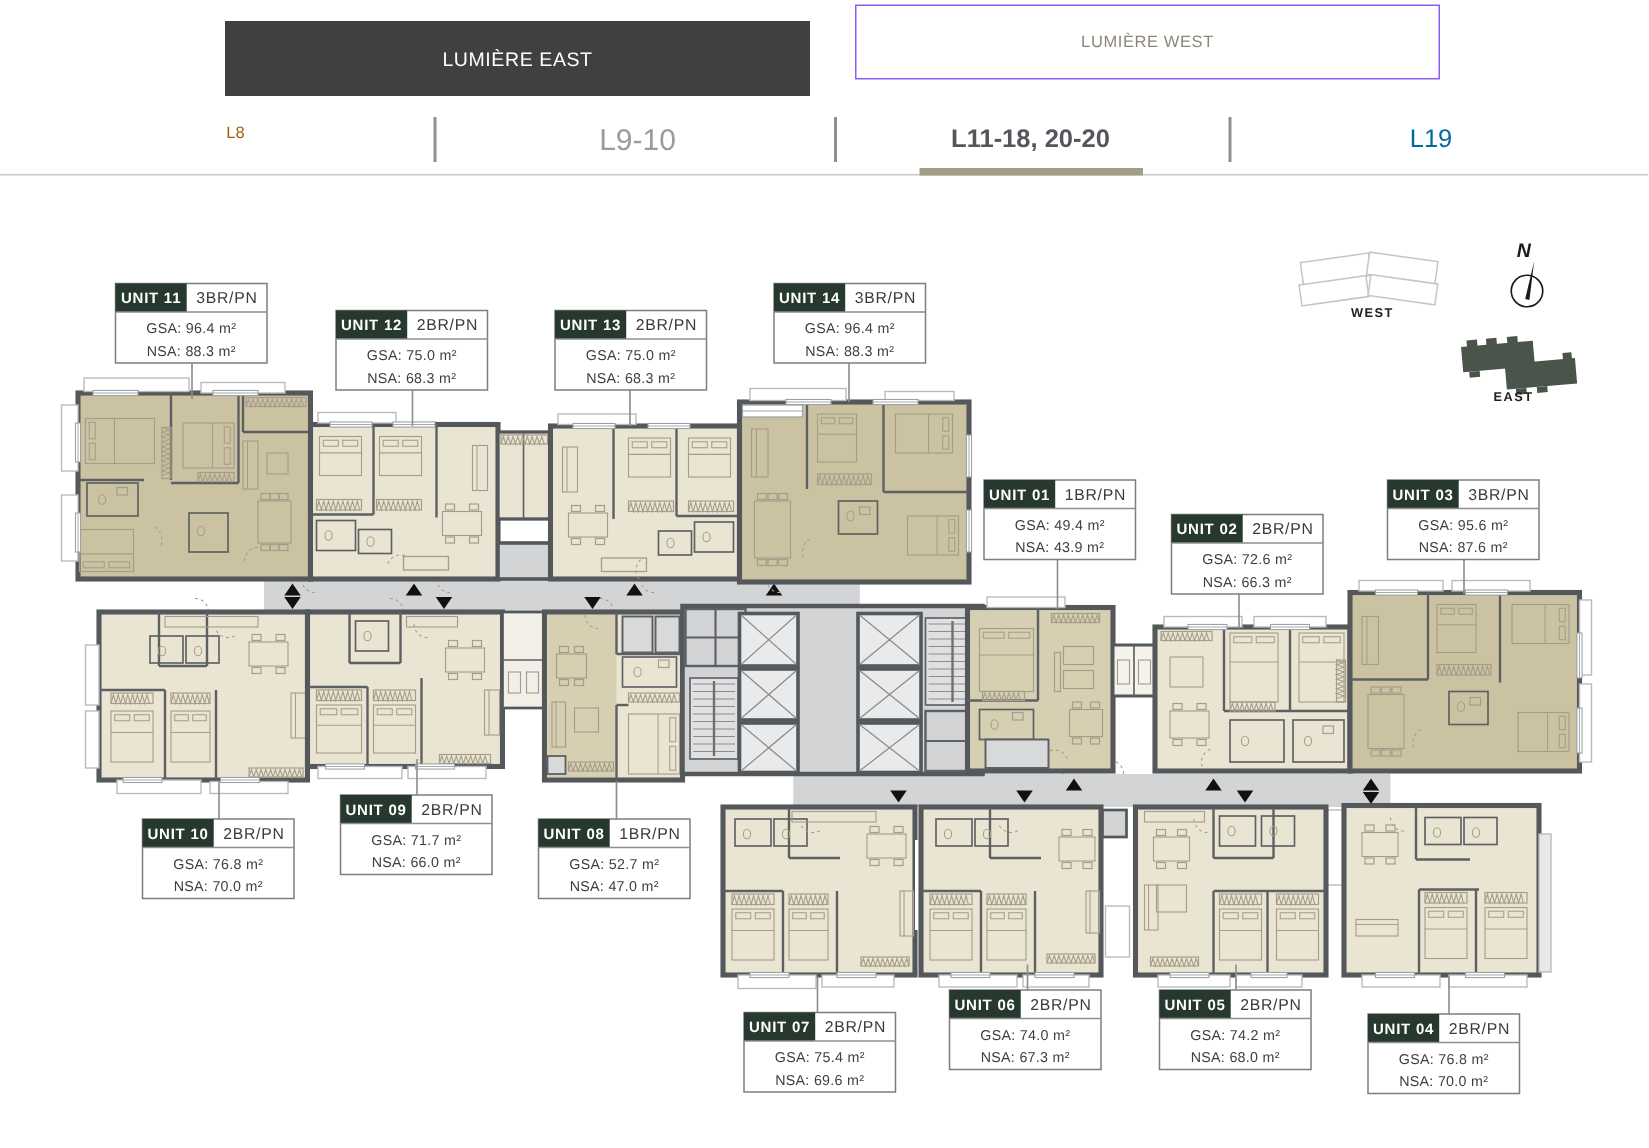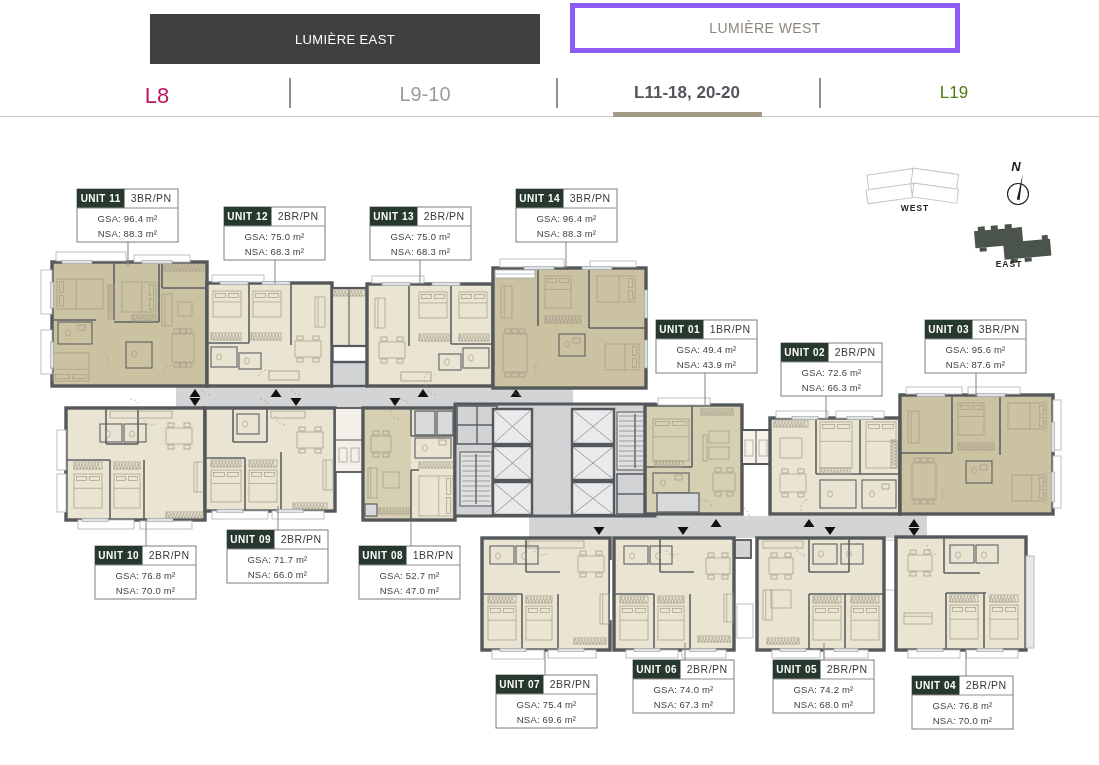--- a/index.html
+++ b/index.html
@@ -7,29 +7,29 @@
   body { font-family:"Liberation Sans", sans-serif; }
   .page { position:relative; width:1099px; height:765px; overflow:hidden; background:#fff; }
   svg text { font-family:"Liberation Sans", sans-serif; }
 </style>
 </head>
 <body>
 <div class="page">
 
 <div style="position:absolute;left:150px;top:14px;width:390px;height:50px;background:#404040;color:#fff;display:flex;align-items:center;justify-content:center;font-size:13px;letter-spacing:.4px;">LUMIÈRE EAST</div>
 
-<div style="position:absolute;left:570px;top:3px;width:390px;height:50px;background:#fff;border:5px solid #8b5cf6;box-sizing:border-box;color:#8d877a;display:flex;align-items:center;justify-content:center;font-size:14px;letter-spacing:.4px;">LUMIÈRE WEST</div>
-
-<div style="position:absolute;left:97px;top:83px;width:120px;text-align:center;font-size:22px;color:#be185d;">L8</div>
+<div style="position:absolute;left:570px;top:3px;width:390px;height:50px;background:#fff;border:1px solid #8b5cf6;box-sizing:border-box;color:#8d877a;display:flex;align-items:center;justify-content:center;font-size:11px;letter-spacing:.4px;">LUMIÈRE WEST</div>
+
+<div style="position:absolute;left:97px;top:83px;width:120px;text-align:center;font-size:11px;color:#a16207;">L8</div>
 
 <div style="position:absolute;left:365px;top:83px;width:120px;text-align:center;font-size:20px;color:#9b9b9b;">L9-10</div>
 
 <div style="position:absolute;left:612px;top:83px;width:150px;text-align:center;font-size:17px;color:#53565c;font-weight:bold;">L11-18, 20-20</div>
 
-<div style="position:absolute;left:894px;top:83px;width:120px;text-align:center;font-size:17px;color:#4d7c0f;">L19</div>
+<div style="position:absolute;left:894px;top:83px;width:120px;text-align:center;font-size:17px;color:#0369a1;">L19</div>
 
 <div style="position:absolute;left:289px;top:78px;width:2px;height:30px;background:#8f8f8f;"></div>
 
 <div style="position:absolute;left:556px;top:78px;width:2px;height:30px;background:#8f8f8f;"></div>
 
 <div style="position:absolute;left:819px;top:78px;width:2px;height:30px;background:#8f8f8f;"></div>
 
 <div style="position:absolute;left:0;top:116px;width:1099px;height:1px;background:#c9c9c9;"></div>
 
 <div style="position:absolute;left:613px;top:112px;width:149px;height:5px;background:#a49d86;"></div>

